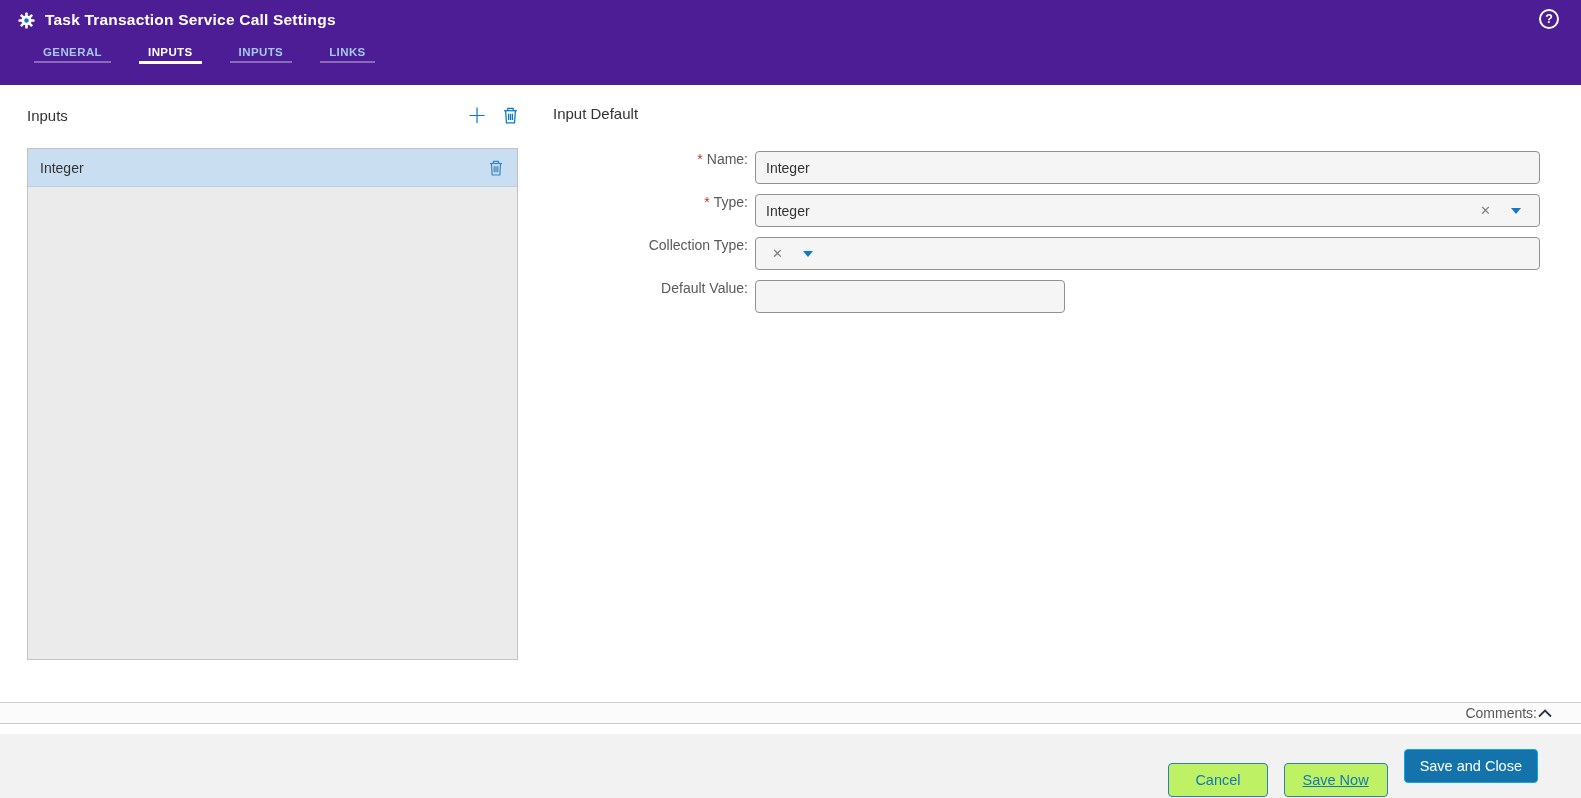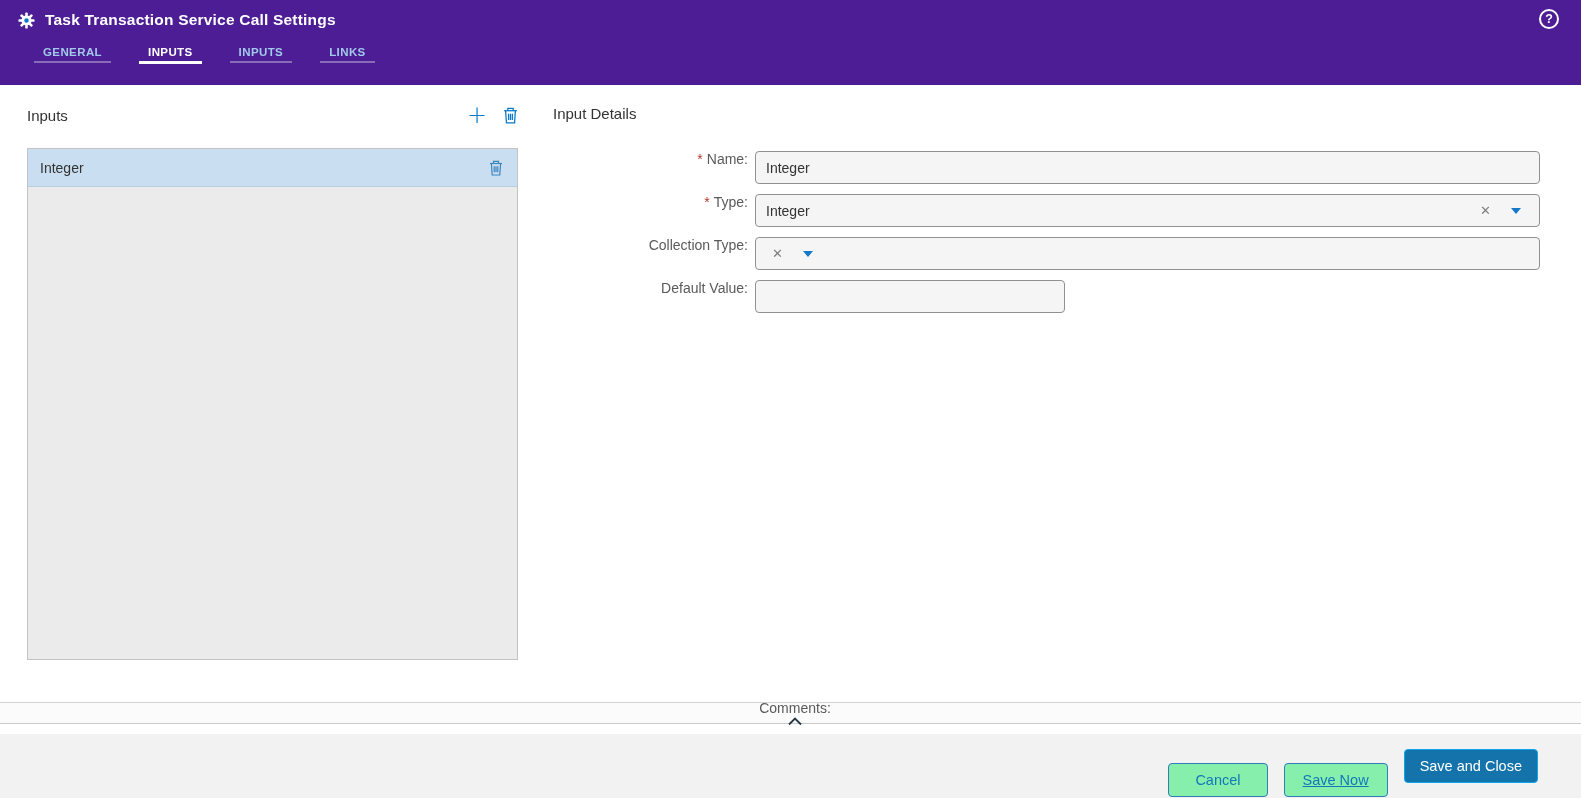--- a/index.html
+++ b/index.html
@@ -112,40 +112,39 @@
     width: 0; height: 0; margin: 0 8px 0 14px;
     border-left: 5px solid transparent; border-right: 5px solid transparent;
     border-top: 6px solid #1478c8; cursor: pointer;
   }
 
   
   .comments-bar {
     position: absolute; left: 0; right: 0; top: 702px; height: 22px;
     background: #fbfbfb;
     border-top: 1px solid #d2d2d2; border-bottom: 1px solid #cbcbcb;
-    display: flex; align-items: center; justify-content: center;
+    display: flex; align-items: center; justify-content: flex-end;
     padding: 0 28px 0 37px;
-    flex-direction: column;
   }
   .comments-label { font-size: 14px; color: #5a5a5a; }
   .chevron-up { display: inline-flex; cursor: pointer; }
 
   
   .footer {
     position: absolute; left: 0; right: 0; top: 734px; height: 64px;
     background: #f2f2f2;
     display: flex; align-items: center; justify-content: flex-end;
     padding-right: 43px; gap: 16px;
   }
   .btn {
     height: 34px; border-radius: 4px; font-size: 14.5px;
     font-family: "Liberation Sans", sans-serif; cursor: pointer;
   }
   .btn-outline {
-    background: #86efac; border: 1px solid #2e7fb5; color: #1478b8;
+    background: #bef264; border: 1px solid #2e7fb5; color: #1478b8;
     padding: 0 26px;
     margin-top: 27px;
   }
   .btn-outline.save-now { padding: 0 18px; text-decoration: underline; }
   .btn-primary {
     background: #1373aa; border: 1px solid #0ea5e9; color: #ffffff;
     padding: 0 15px;
   }
 </style>
 </head>
@@ -198,21 +197,21 @@
       <svg width="14" height="16" viewBox="0 0 14 16" fill="none" stroke="currentColor" stroke-width="1.2">
         <path d="M1 3.5h12"></path>
         <path d="M4.5 3.5V1.3h5v2.2"></path>
         <path d="M2.4 3.5l.8 11.5h7.6l.8-11.5"></path>
         <path d="M5.2 6.3v6M7 6.3v6M8.8 6.3v6"></path>
       </svg>
     </span>
   </div>
 </div>
 
-<div class="details-title">Input Details</div>
+<div class="details-title">Input Default</div>
 
 <div class="details-form">
 
   <div class="form-row">
     <span class="form-label">
       <span class="required-mark">*</span><span>Name:</span>
     </span>
     <input class="text-input" type="text" value="Integer" style="">
   </div>
 

